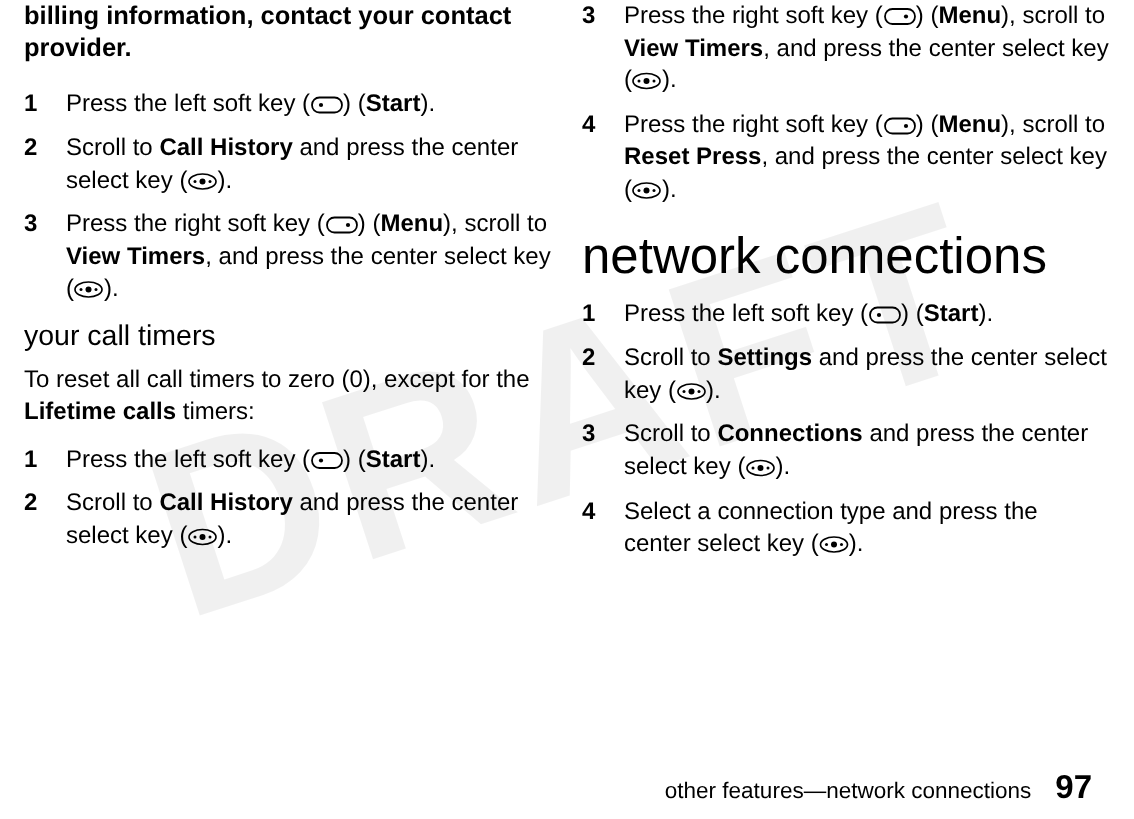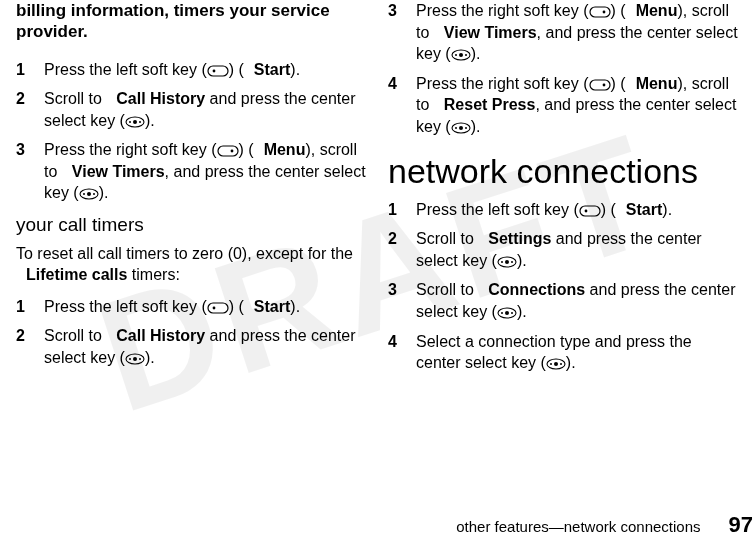--- a/index.html
+++ b/index.html
@@ -66,46 +66,46 @@
     font-size: 16px;
     line-height: 1.35;
   }
   .step-num {
     font-weight: 900;
     width: 28px;
     flex-shrink: 0;
     font-family: Arial, sans-serif;
   }
   .step-text { flex: 1; }
-  .bold { font-weight: 900; font-family: Arial, sans-serif; margin-left: 10px; }
+  .bold { font-weight: 900; font-family: Arial, sans-serif; }
   .key-icon {
     display: inline-block;
     vertical-align: -2px;
   }
   .key-icon svg { display: block; }
   .footer {
     position: absolute;
     bottom: 8px;
-    right: 3px;
+    right: 28px;
     font-size: 15px;
     display: flex;
     align-items: baseline;
-    gap: 28px;
+    gap: 16px;
     text-align: right;
   }
   .footer .pn { font-weight: 900; font-size: 22px; }
 </style>
 </head>
 <body>
 
 <div class="watermark">DRAFT</div>
 
 <div class="page">
   <div class="col">
-    <p class="intro-bold">billing information, timers your service provider.</p>
+    <p class="intro-bold">billing information, contact your contact provider.</p>
 
 
     <div class="step">
       <div class="step-num">1</div>
       <div class="step-text">
         <span>Press the left soft key (</span><span class="key-icon"><svg width="22" height="12">
               <rect x="1" y="1" width="20" height="10" rx="5" fill="none" stroke="#000" stroke-width="1.2"></rect>
               <circle cx="7" cy="6" r="1.4" fill="#000"></circle>
               <path d="M12 2 L21 6 L12 10" fill="none" stroke="#000" stroke-width="0"></path>
             </svg></span><span>) (</span><span class="bold">Start</span><span>).</span>

